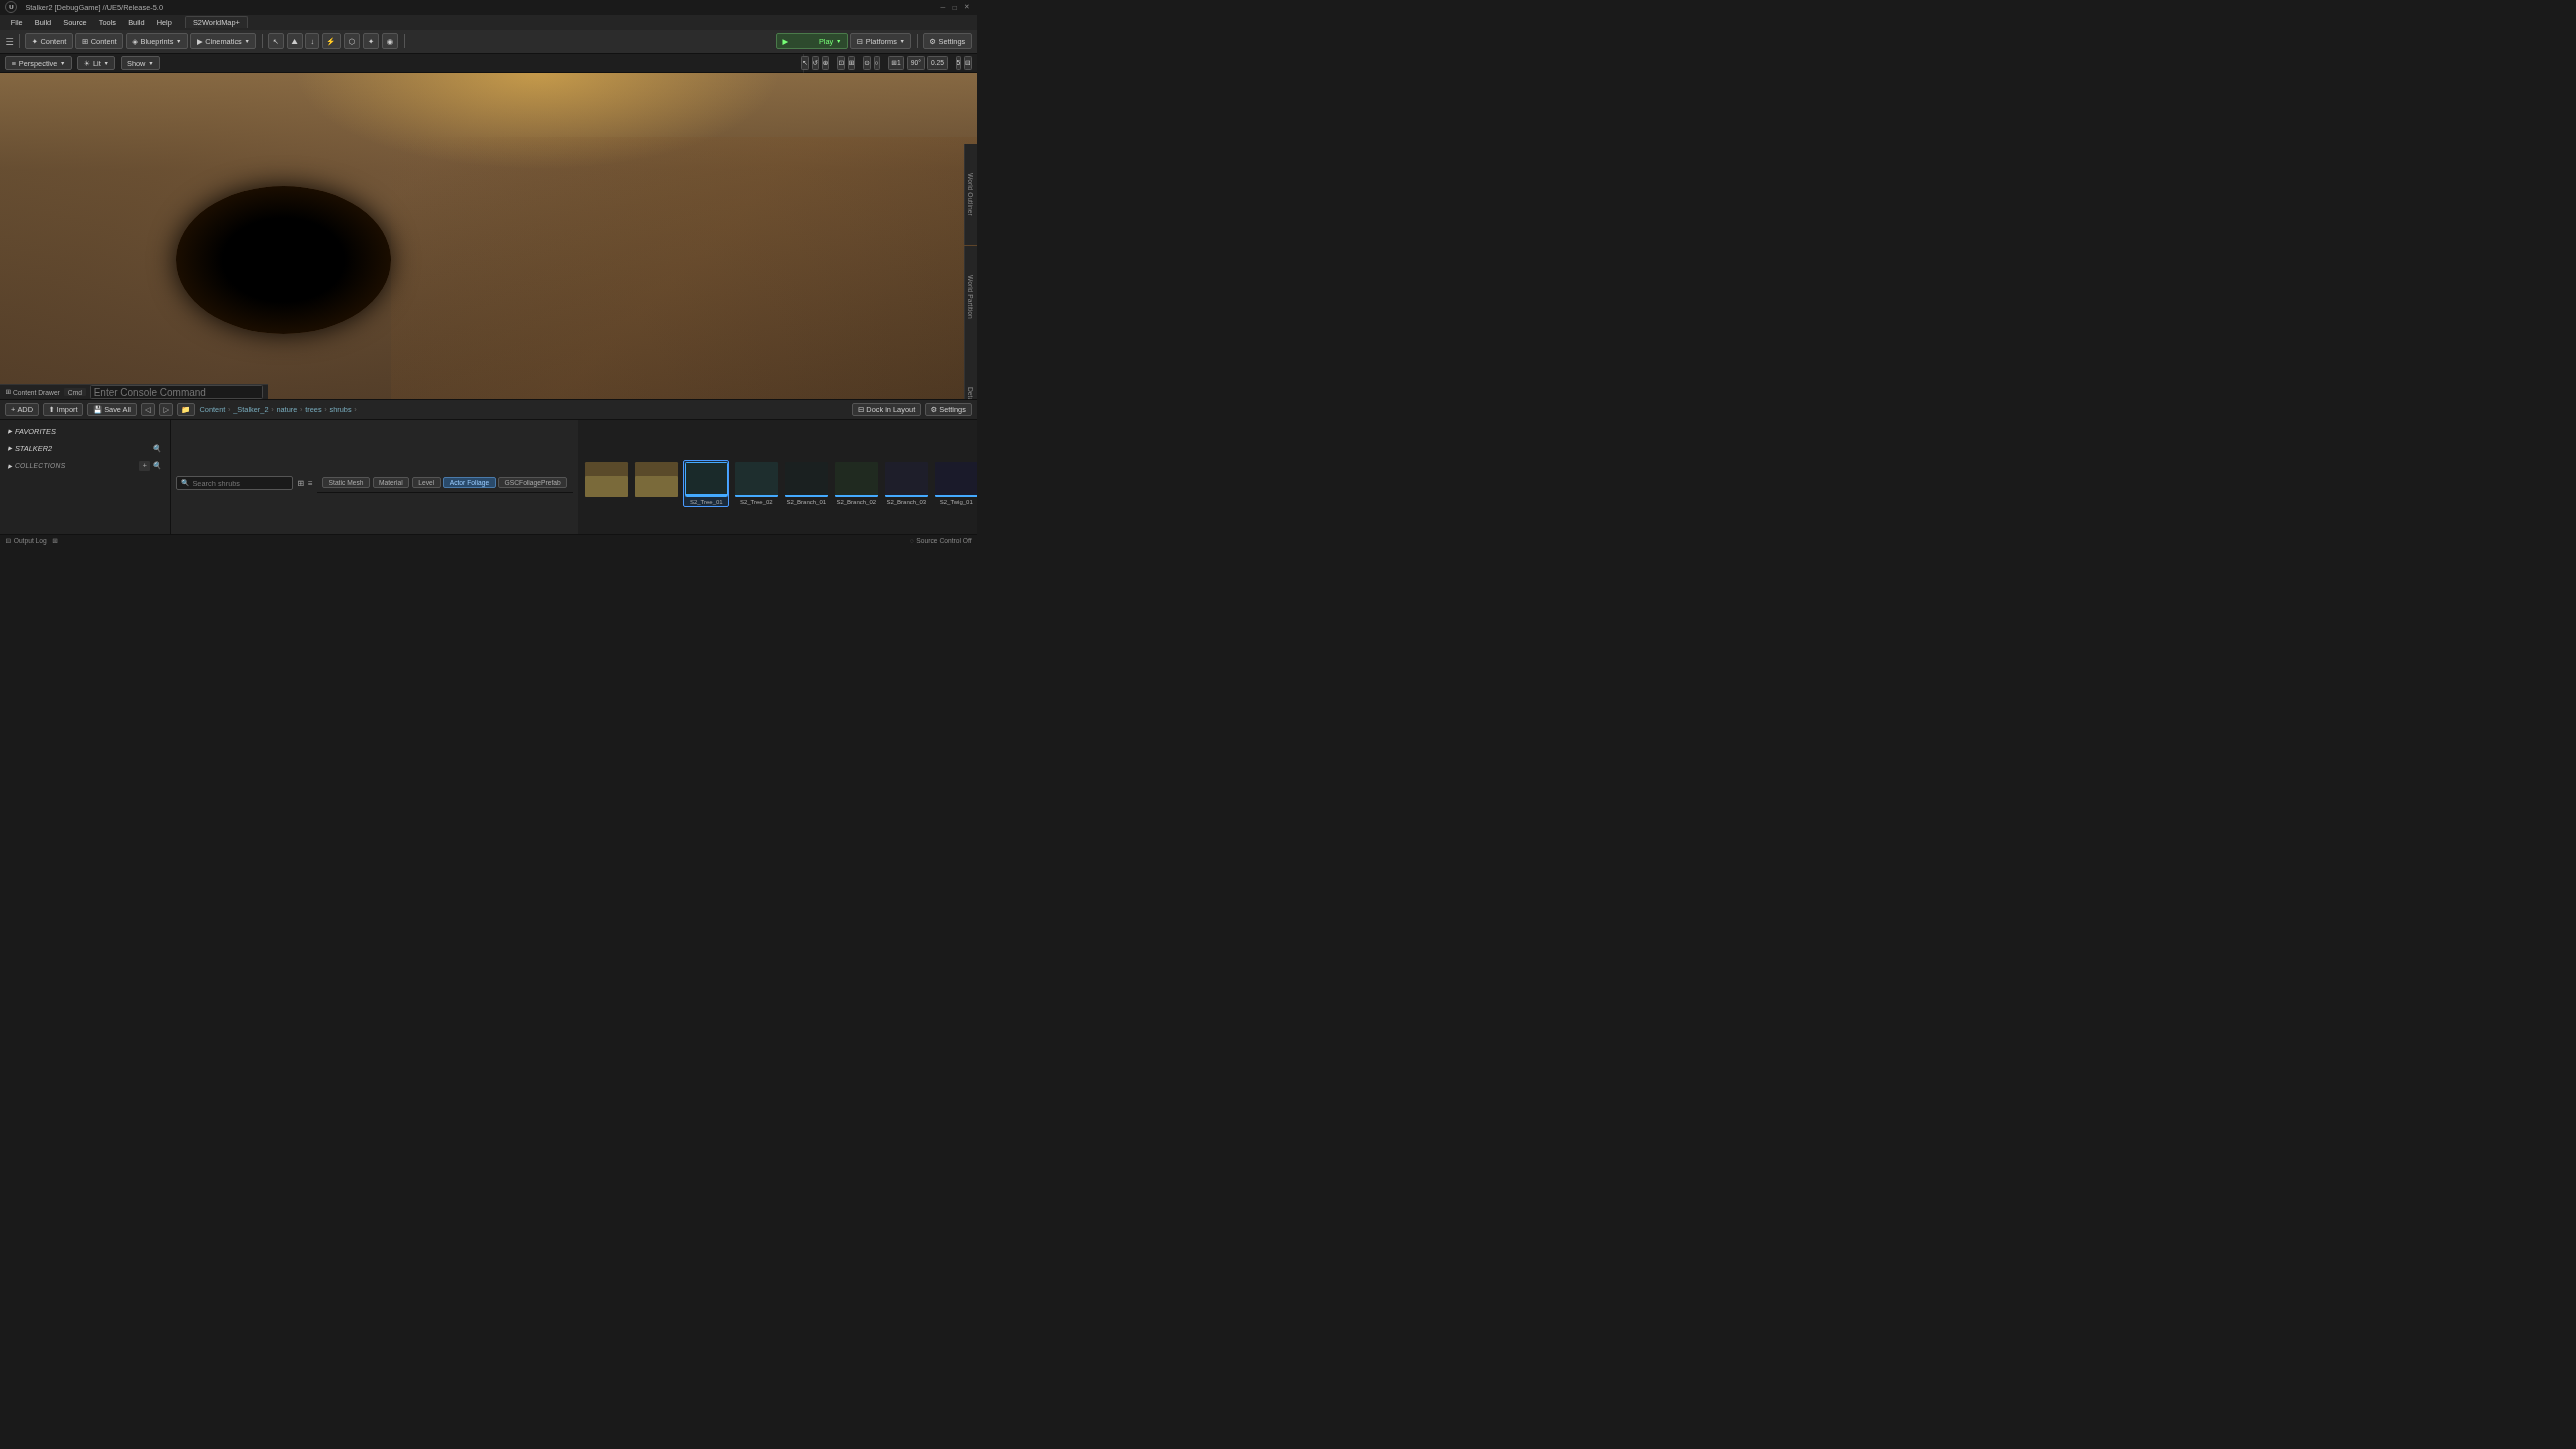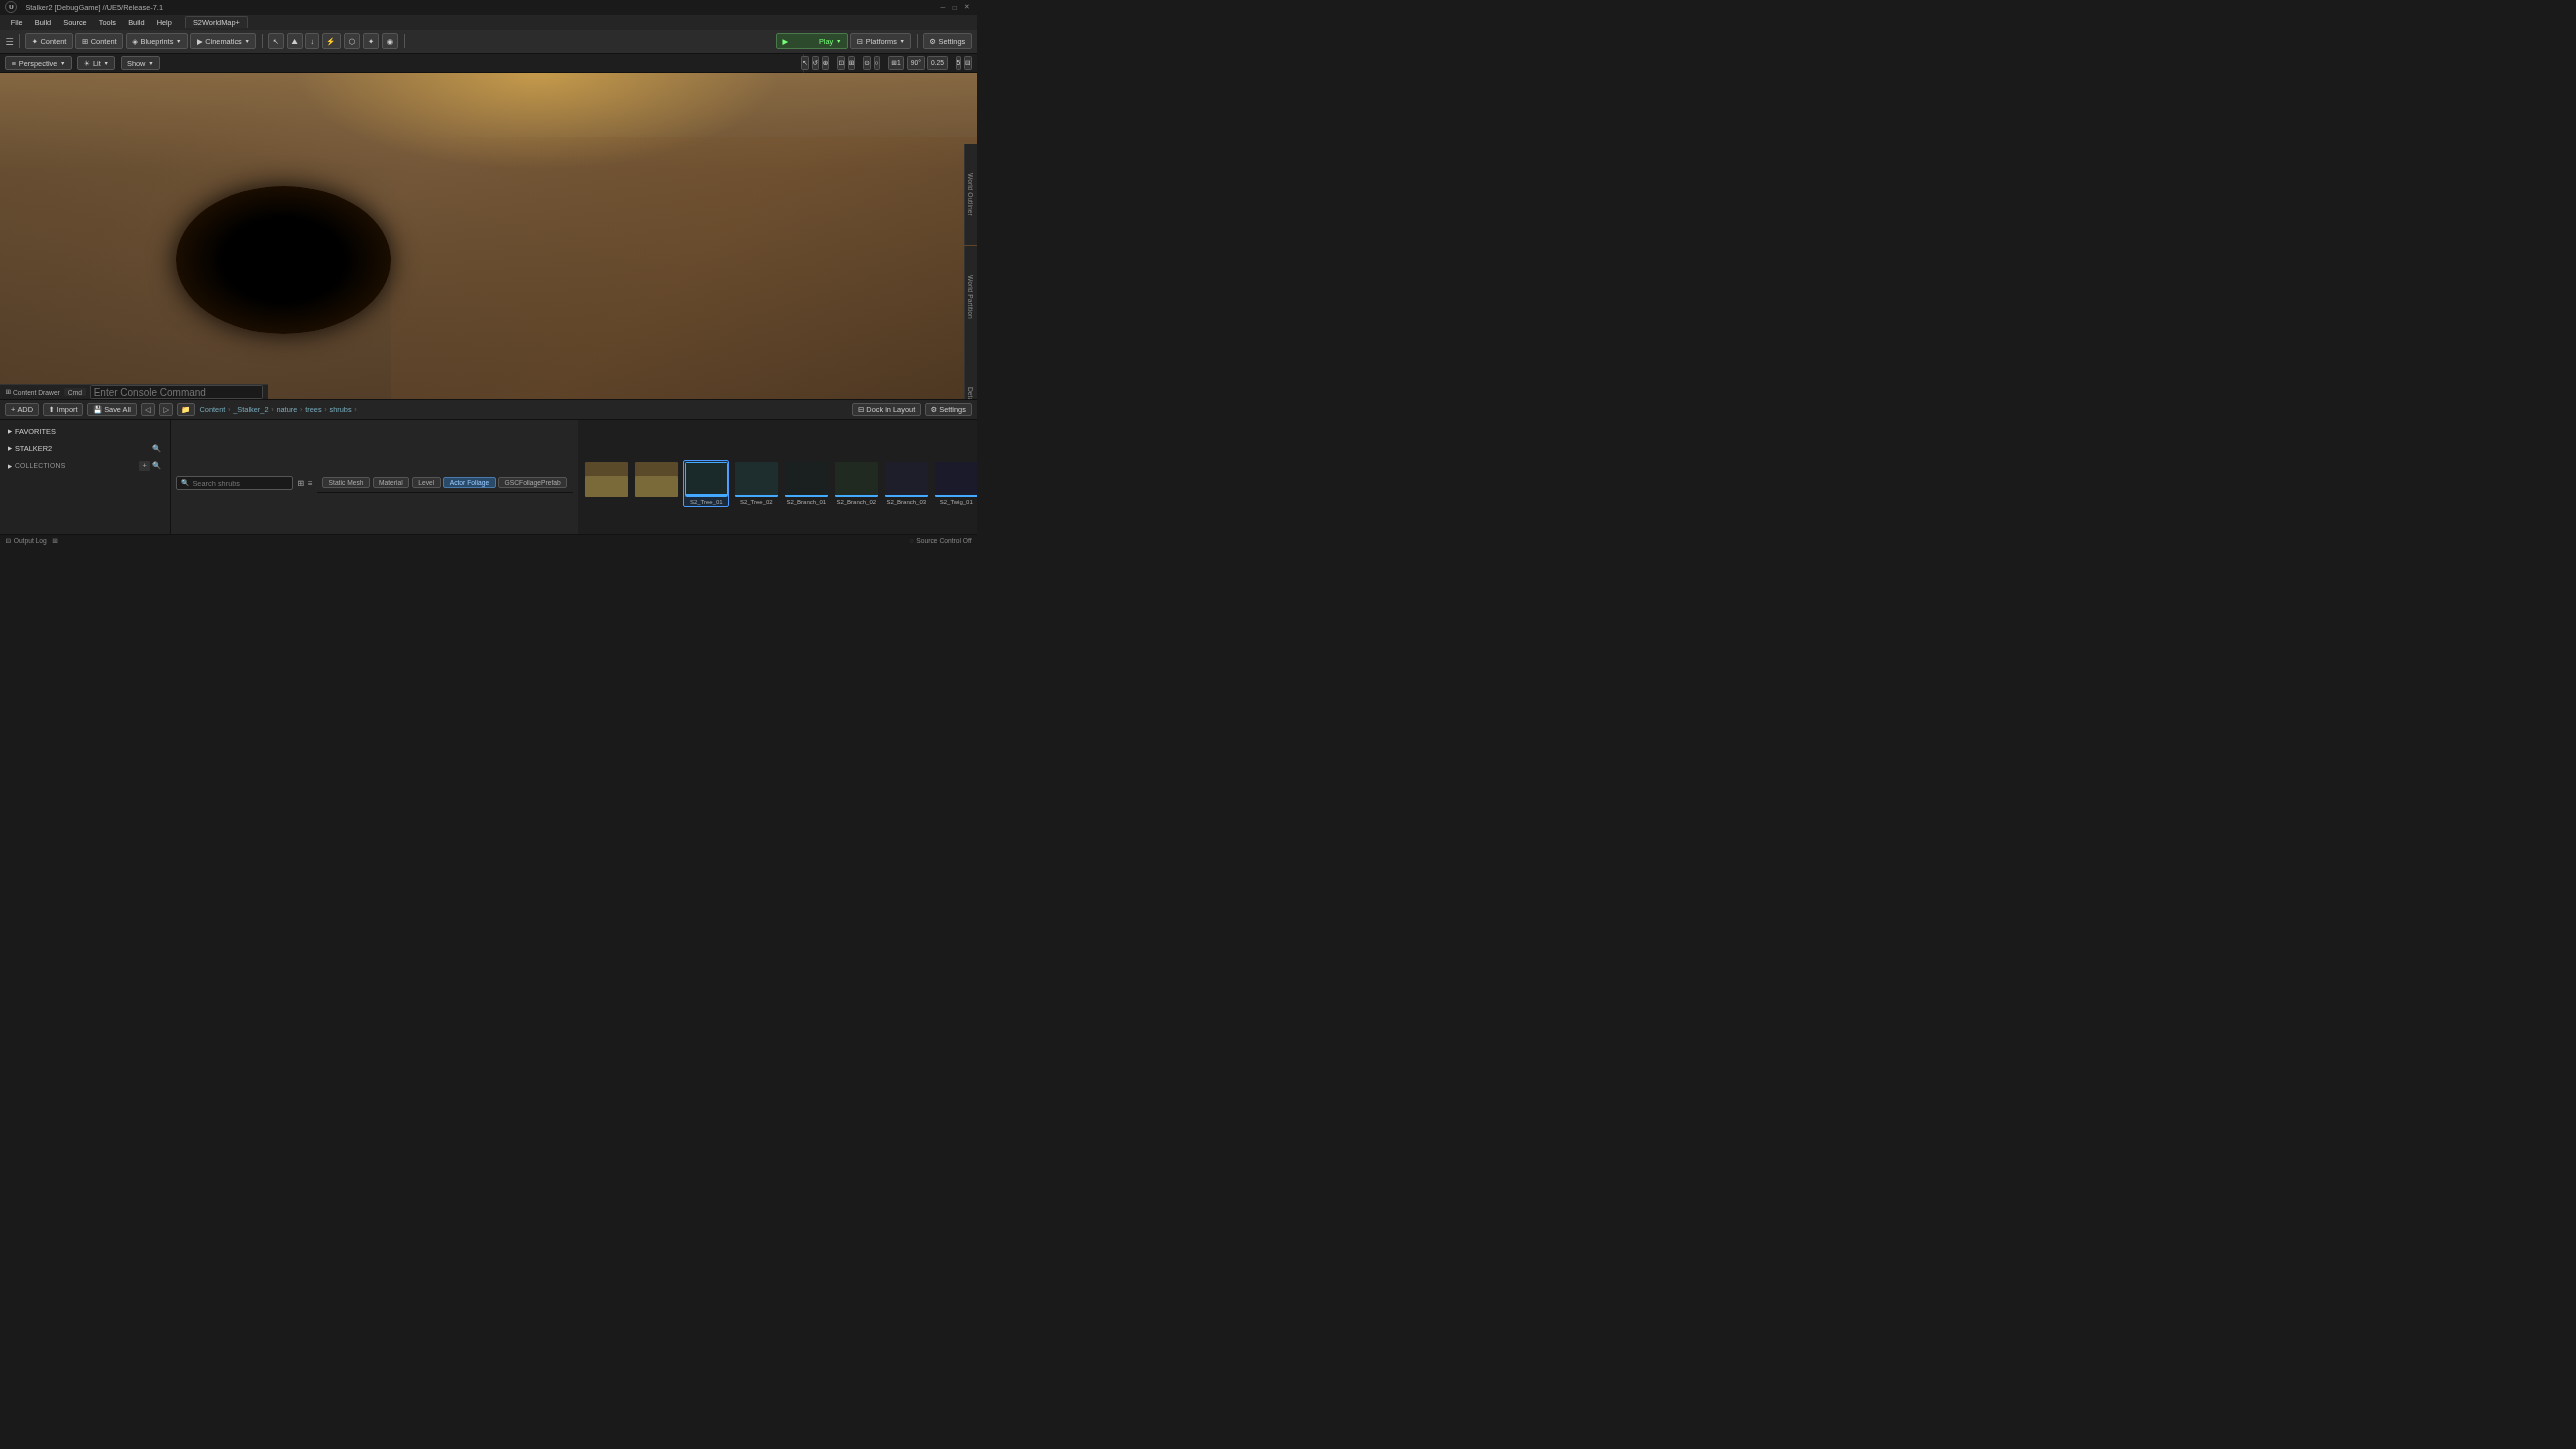--- a/index.html
+++ b/index.html
@@ -275,20 +275,21 @@
       padding: 2.7px 0;
       flex-shrink: 0;
     }
     .cb-section {
       padding: 2.7px 5.4px;
     }
     .cb-section-header {
       display: flex; align-items: center; gap: 2.7px;
       color: #ccc; font-size: 7.4px; cursor: pointer;
       padding: 1.3px 2.7px;
+      font-style: italic;
     }
 
     
     #cb-content {
       flex: 1;
       background: #1e1e1e;
       display: flex;
       flex-direction: row;
     }
 
@@ -432,21 +433,21 @@
       font-size: 10px;
       outline: none;
     }
   </style>
 </head>
 <body>
 
 <div id="title-bar">
   <div class="left">
     <div style="width:12px;height:12px;background:#1a1a1a;border-radius:50%;border:0.7px solid #555;display:flex;align-items:center;justify-content:center;color:#ccc;font-size:6px;font-weight:bold;">U</div>
-    <span style="color:#aaa;font-size:7.4px;">Stalker2 [DebugGame] //UE5/Release-7.1</span>
+    <span style="color:#aaa;font-size:7.4px;">Stalker2 [DebugGame] //UE5/Release-5.0</span>
   </div>
   <div class="controls">
     <span style="cursor:pointer;color:#888;font-size:6.7px;">─</span>
     <span style="cursor:pointer;color:#888;font-size:6.7px;">□</span>
     <span style="cursor:pointer;color:#888;font-size:6.7px;">✕</span>
   </div>
 </div>
 
 <div id="menu-bar">
   <span class="menu-item">File</span>

